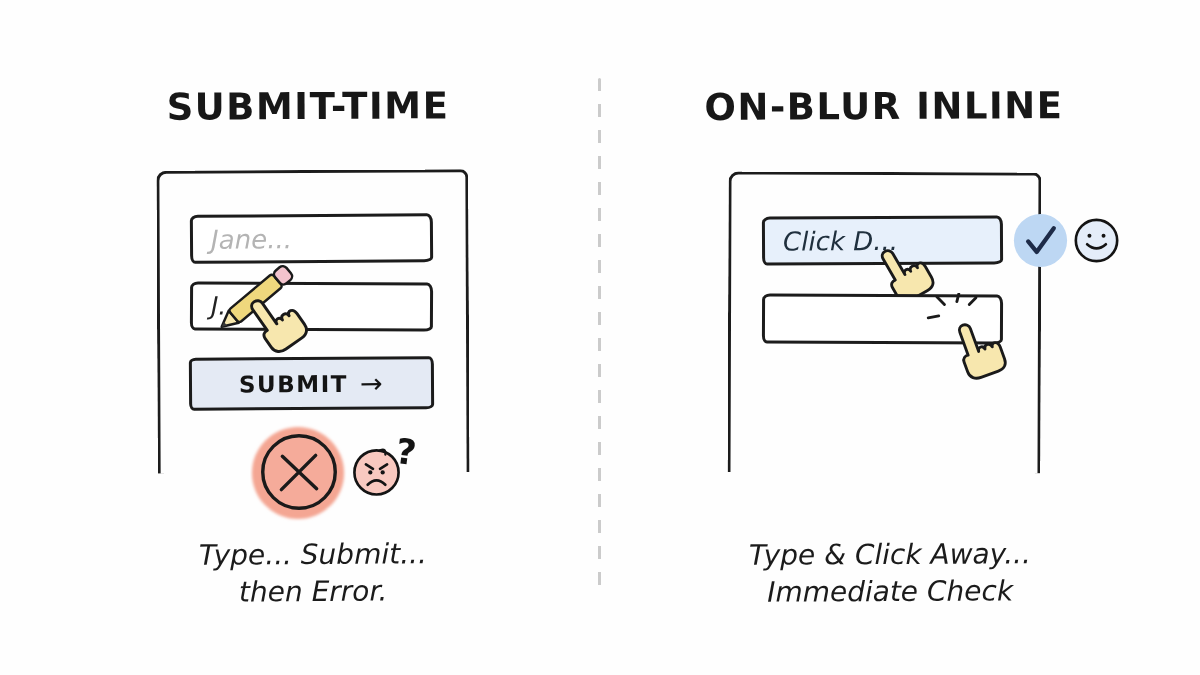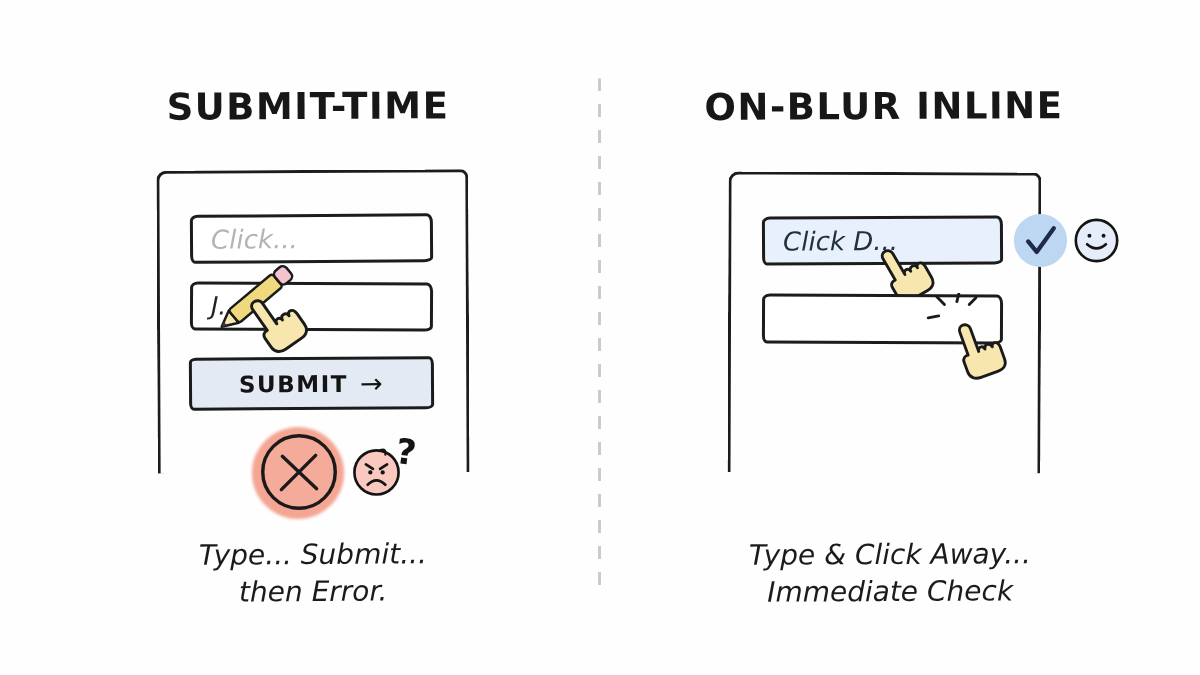--- a/index.html
+++ b/index.html
@@ -70,21 +70,21 @@
 
   <div class="divider"></div>
 
   <section class="panel">
 
     <h2 class="panel-title left">SUBMIT-TIME</h2>
 
     <div class="form-outline left"></div>
 
     <div class="sketch-input inp-name-left">
-      <span>Click...</span>
+      <span>Jane...</span>
     </div>
 
     <div class="sketch-input inp-typing">
       <span>J...</span>
     </div>
 
     <svg class="abs" style="left:203px;top:243px;" width="118" height="118" viewBox="0 0 120 120">
       <g transform="rotate(-40 55 55)">
         <polygon points="24,47 8,55 24,63" fill="#f7e7ae" stroke="#1a1a1a" stroke-width="2.5" stroke-linejoin="round"></polygon>
         <polygon points="13,52.5 8,55 13,57.5" fill="#3a3a3a"></polygon>

